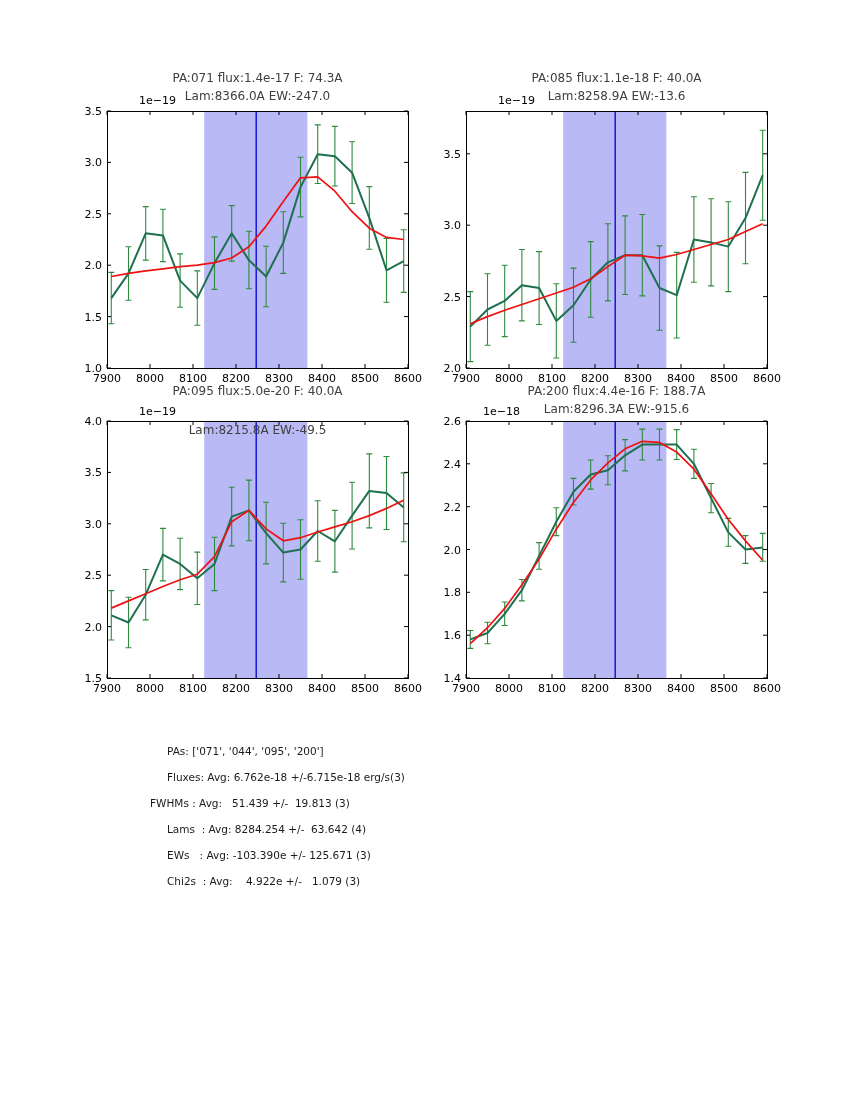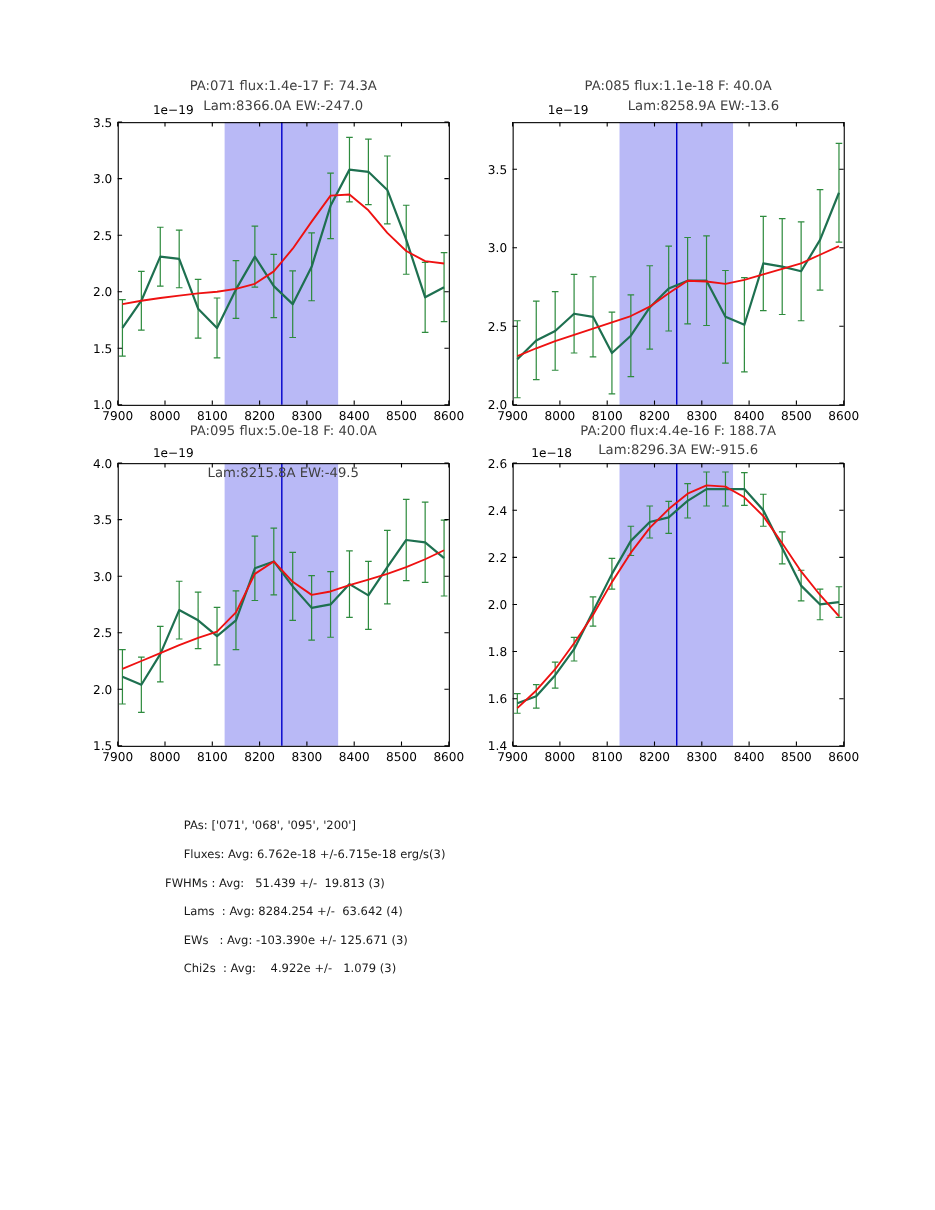--- a/index.html
+++ b/index.html
@@ -114,29 +114,29 @@
       <text x="461" y="553.5" text-anchor="end" font-size="11">2.0</text>
       <text x="461" y="510.7" text-anchor="end" font-size="11">2.2</text>
       <text x="461" y="467.8" text-anchor="end" font-size="11">2.4</text>
       <text x="461" y="425.0" text-anchor="end" font-size="11">2.6</text>
     </g>
   </svg>
 
 <div class="title-line" style="left:107px;top:71px;width:301px">PA:071 flux:1.4e-17 F: 74.3A</div>
 <div class="title-line" style="left:107px;top:89px;width:301px">Lam:8366.0A EW:-247.0</div>
 <div class="title-line" style="left:466px;top:71px;width:301px">PA:085 flux:1.1e-18 F: 40.0A</div>
-<div class="title-line" style="left:489px;top:89px;width:301px">Lam:8258.9A EW:-13.6</div>
-<div class="title-line" style="left:107px;top:384px;width:301px">PA:095 flux:5.0e-18 F: 40.0A</div>
+<div class="title-line" style="left:466px;top:89px;width:301px">Lam:8258.9A EW:-13.6</div>
+<div class="title-line" style="left:107px;top:384px;width:301px">PA:095 flux:5.0e-20 F: 40.0A</div>
 <div class="title-line" style="left:107px;top:423px;width:301px">Lam:8215.8A EW:-49.5</div>
 <div class="title-line" style="left:466px;top:384px;width:301px">PA:200 flux:4.4e-16 F: 188.7A</div>
 <div class="title-line" style="left:466px;top:402px;width:301px">Lam:8296.3A EW:-915.6</div>
 
 <div class="offset-label" style="left:106px;top:95px">1e−19</div>
 <div class="offset-label" style="left:465px;top:95px">1e−19</div>
 <div class="offset-label" style="left:106px;top:406px">1e−19</div>
 <div class="offset-label" style="left:450px;top:406px">1e−18</div>
 
-<div class="summary-line" style="left:167px;top:745px">PAs: ['071', '068', '095', '200']</div>
+<div class="summary-line" style="left:167px;top:745px">PAs: ['071', '044', '095', '200']</div>
 <div class="summary-line" style="left:167px;top:771px">Fluxes: Avg: 6.762e-18 +/-6.715e-18 erg/s(3)</div>
 <div class="summary-line" style="left:150px;top:797px">FWHMs : Avg:   51.439 +/-  19.813 (3)</div>
 <div class="summary-line" style="left:167px;top:823px">Lams  : Avg: 8284.254 +/-  63.642 (4)</div>
 <div class="summary-line" style="left:167px;top:849px">EWs   : Avg: -103.390e +/- 125.671 (3)</div>
 <div class="summary-line" style="left:167px;top:875px">Chi2s  : Avg:    4.922e +/-   1.079 (3)</div>
 
 </body></html>

